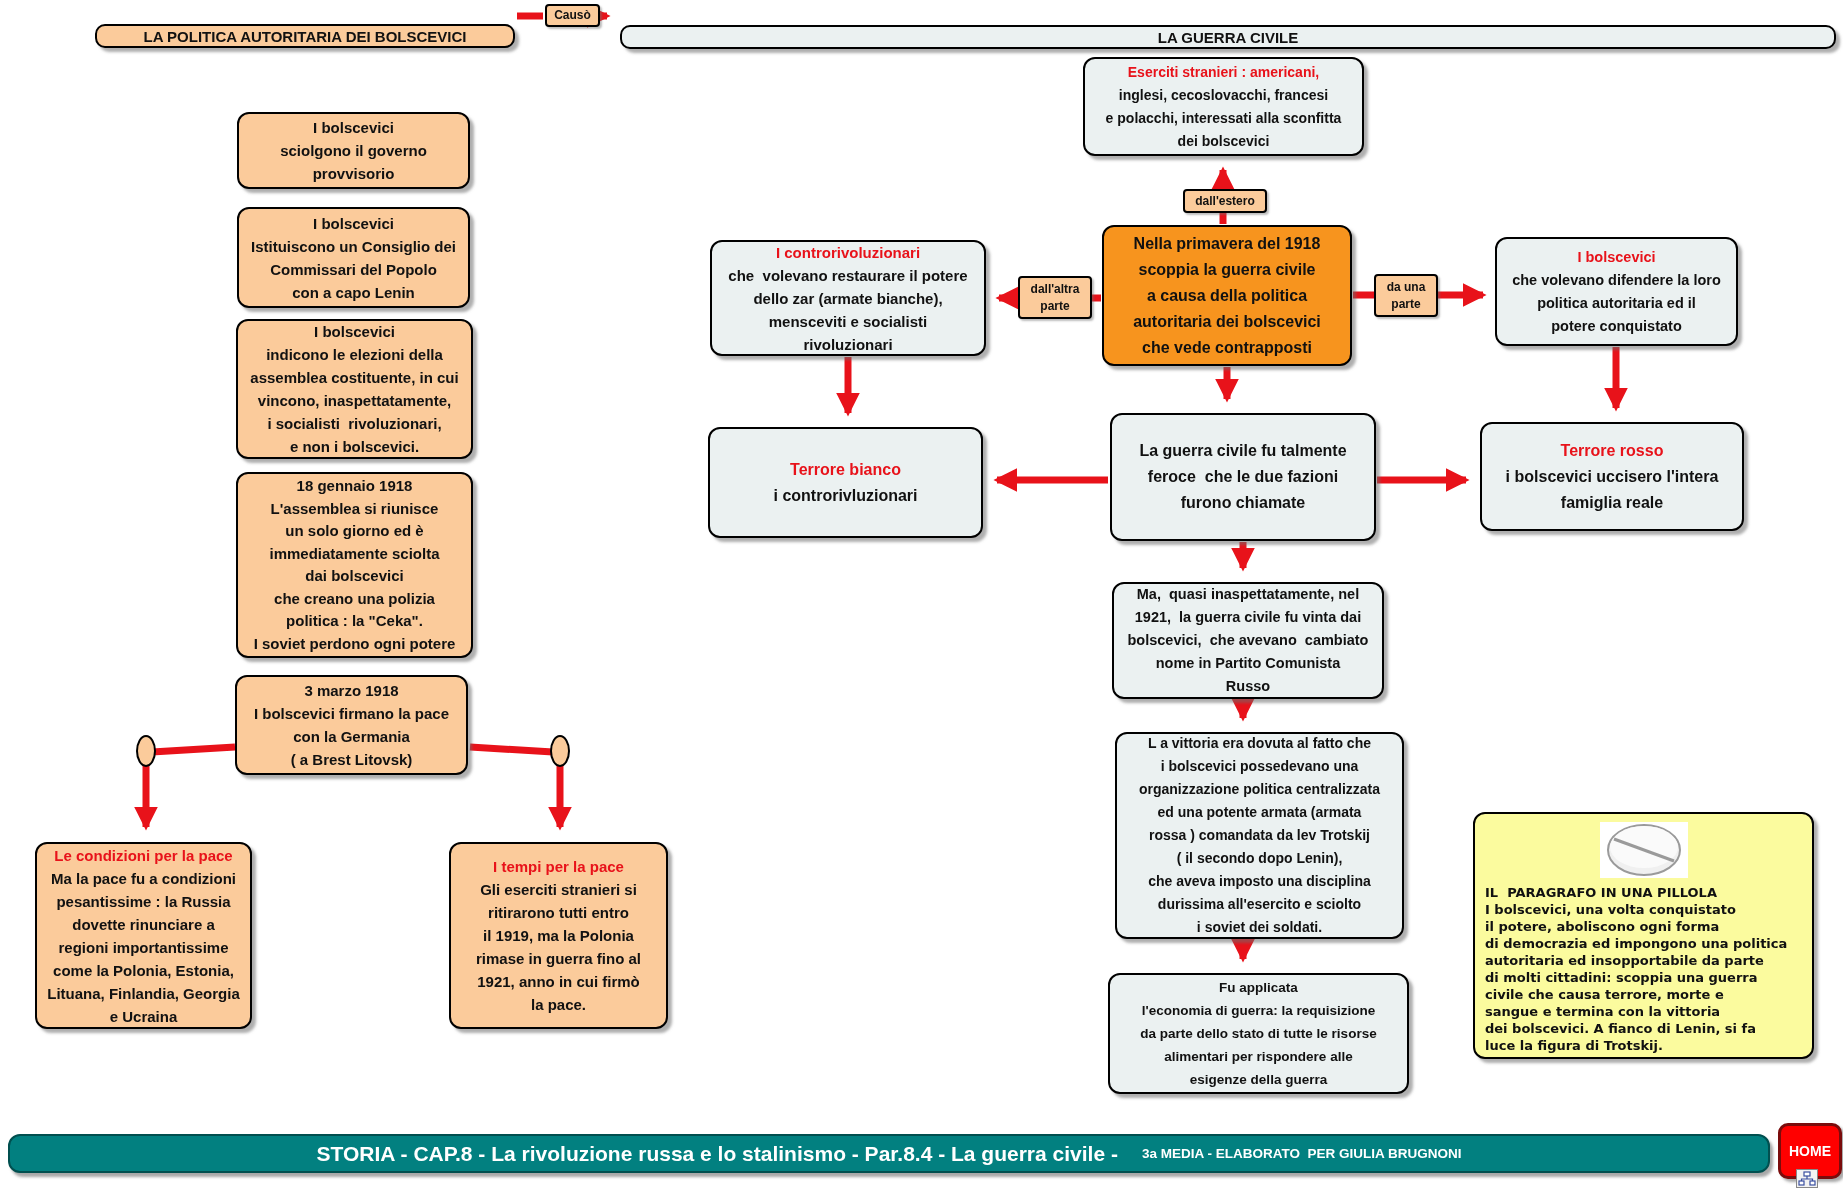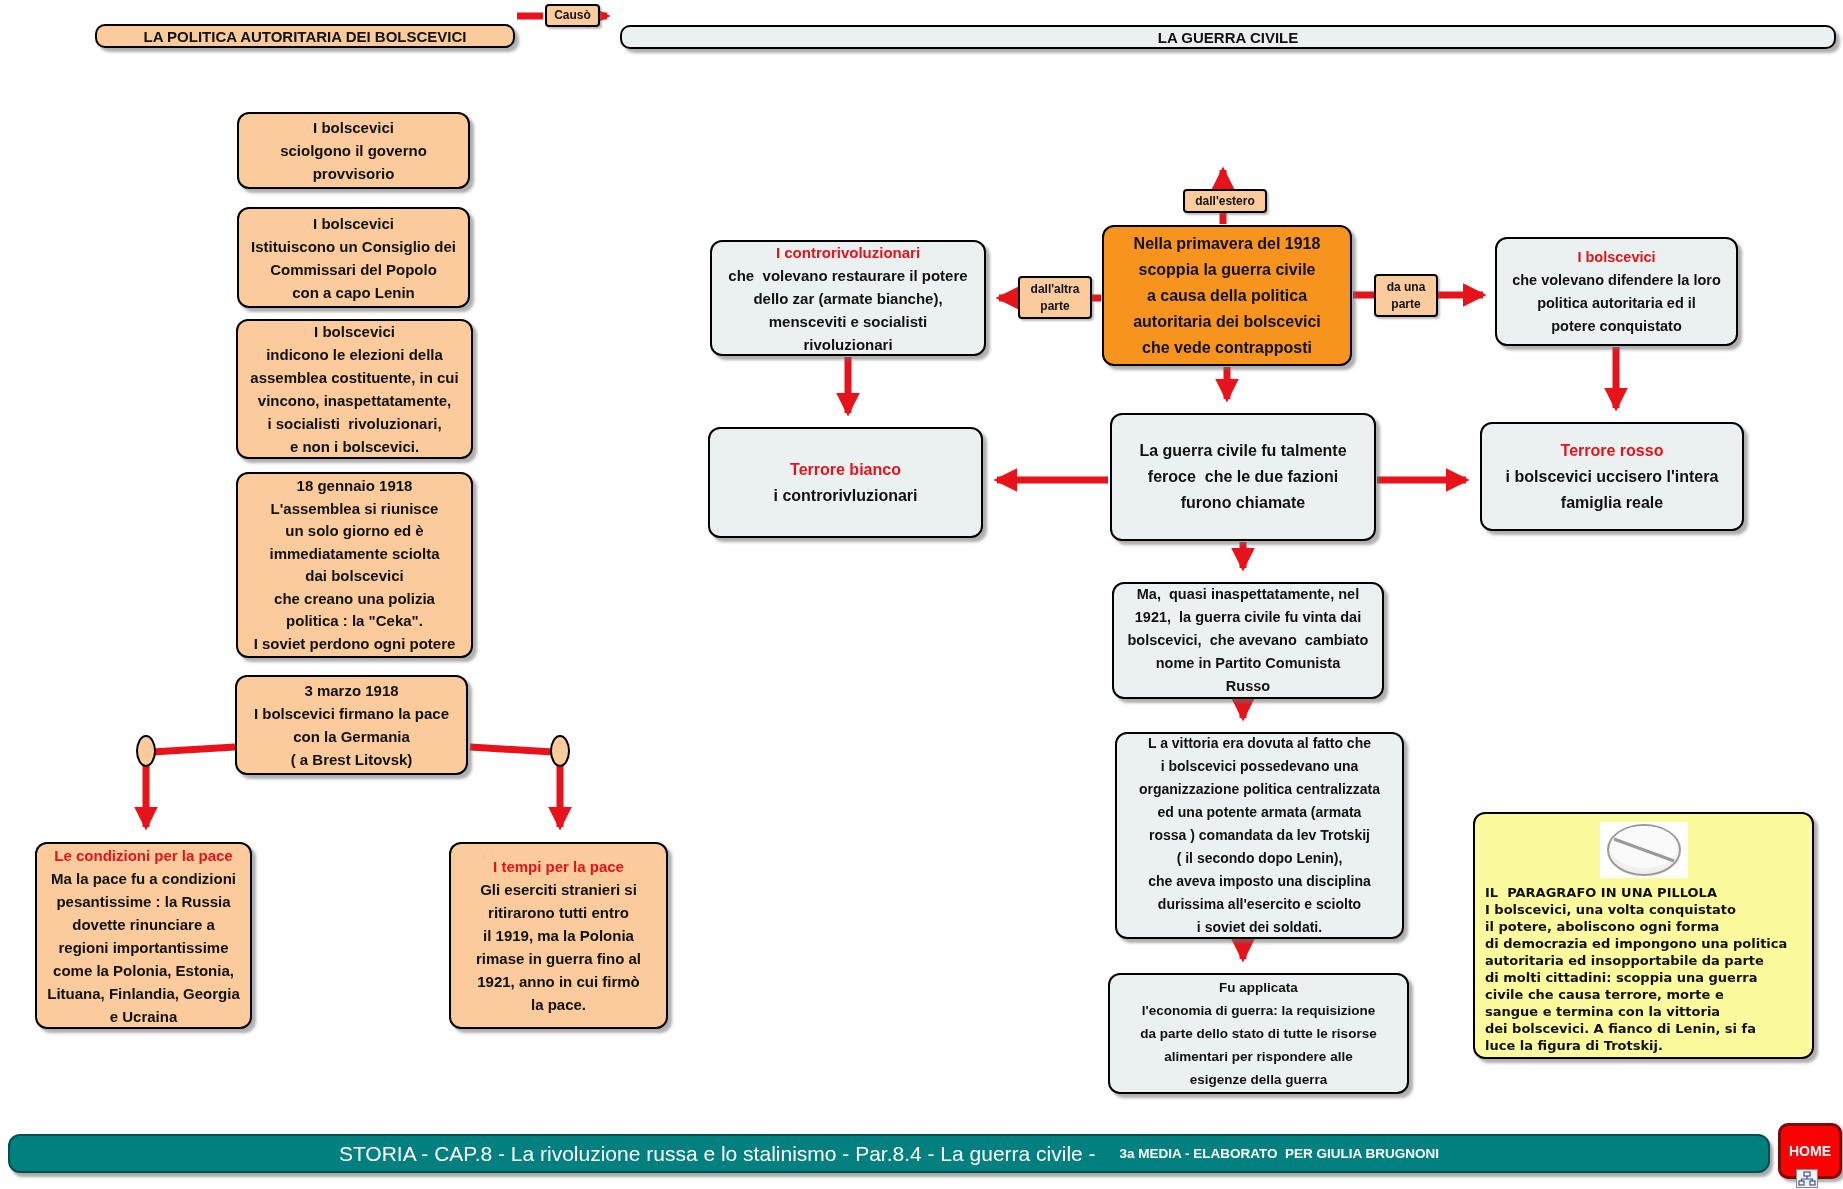--- a/index.html
+++ b/index.html
@@ -28,21 +28,21 @@
        font-weight:bold;font-size:12px;line-height:17px;box-sizing:border-box;
        box-shadow:2px 2px 2px rgba(110,110,110,.45);}
   .lbl span{white-space:pre;}
   #pillbox .pimg{background:#fff;width:88px;height:62px;display:flex;align-items:center;justify-content:center;margin:4px auto 6px auto;}
   #pillbox .ptxt{font-family:"DejaVu Sans",sans-serif;font-size:13px;line-height:17px;
        text-align:left;white-space:pre;font-weight:bold;}
   #footerbar{position:absolute;z-index:2;left:8px;top:1134px;width:1762px;height:39px;
        background:#028080;border:2px solid #014F4F;border-radius:12px;
        box-shadow:3px 4px 3px rgba(110,110,110,.6);
        display:flex;align-items:center;justify-content:center;box-sizing:border-box;}
-  #footerbar .ft1{color:#fff;font-weight:normal;font-size:21px;white-space:pre;}
+  #footerbar .ft1{color:#fff;font-weight:bold;font-size:21px;white-space:pre;}
   #footerbar .ft2{color:#fff;font-weight:bold;font-size:13.5px;white-space:pre;margin-left:24px;}
   #homebtn{position:absolute;z-index:3;left:1778px;top:1123px;width:58px;height:50px;
        background:#FF0000;border:3px solid #7A0C0C;border-radius:10px;
        box-shadow:3px 3px 3px rgba(110,110,110,.6);cursor:pointer;
        display:flex;align-items:center;justify-content:center;
        color:#fff;font-weight:bold;font-size:14px;}
   #homeicon{position:absolute;z-index:3;left:1796px;top:1169px;width:22px;height:19px;cursor:pointer;}
 </style>
 </head>
 <body>
@@ -138,20 +138,26 @@
   <div class="box peach f15" style="left:449px;top:842px;width:219px;height:187px;">
     <span class="redhead">I tempi per la pace</span>
     <span>Gli eserciti stranieri si
 ritirarono tutti entro
 il 1919, ma la Polonia
 rimase in guerra fino al
 1921, anno in cui firmò
 la pace.</span>
   </div>
 
+  <div class="box lightb f14" style="left:1083px;top:57px;width:281px;height:99px;">
+    <span class="redhead">Eserciti stranieri : americani,</span>
+    <span>inglesi, cecoslovacchi, francesi
+e polacchi, interessati alla sconfitta
+dei bolscevici</span>
+  </div>
   <div class="lbl" style="left:1183px;top:189px;width:84px;height:24px;">
     <span>dall'estero</span>
   </div>
 
   <div class="box lightb f15" style="left:710px;top:240px;width:276px;height:116px;">
     <span class="redhead">I controrivoluzionari</span>
     <span>che  volevano restaurare il potere
 dello zar (armate bianche),
 mensceviti e socialisti
 rivoluzionari</span>

